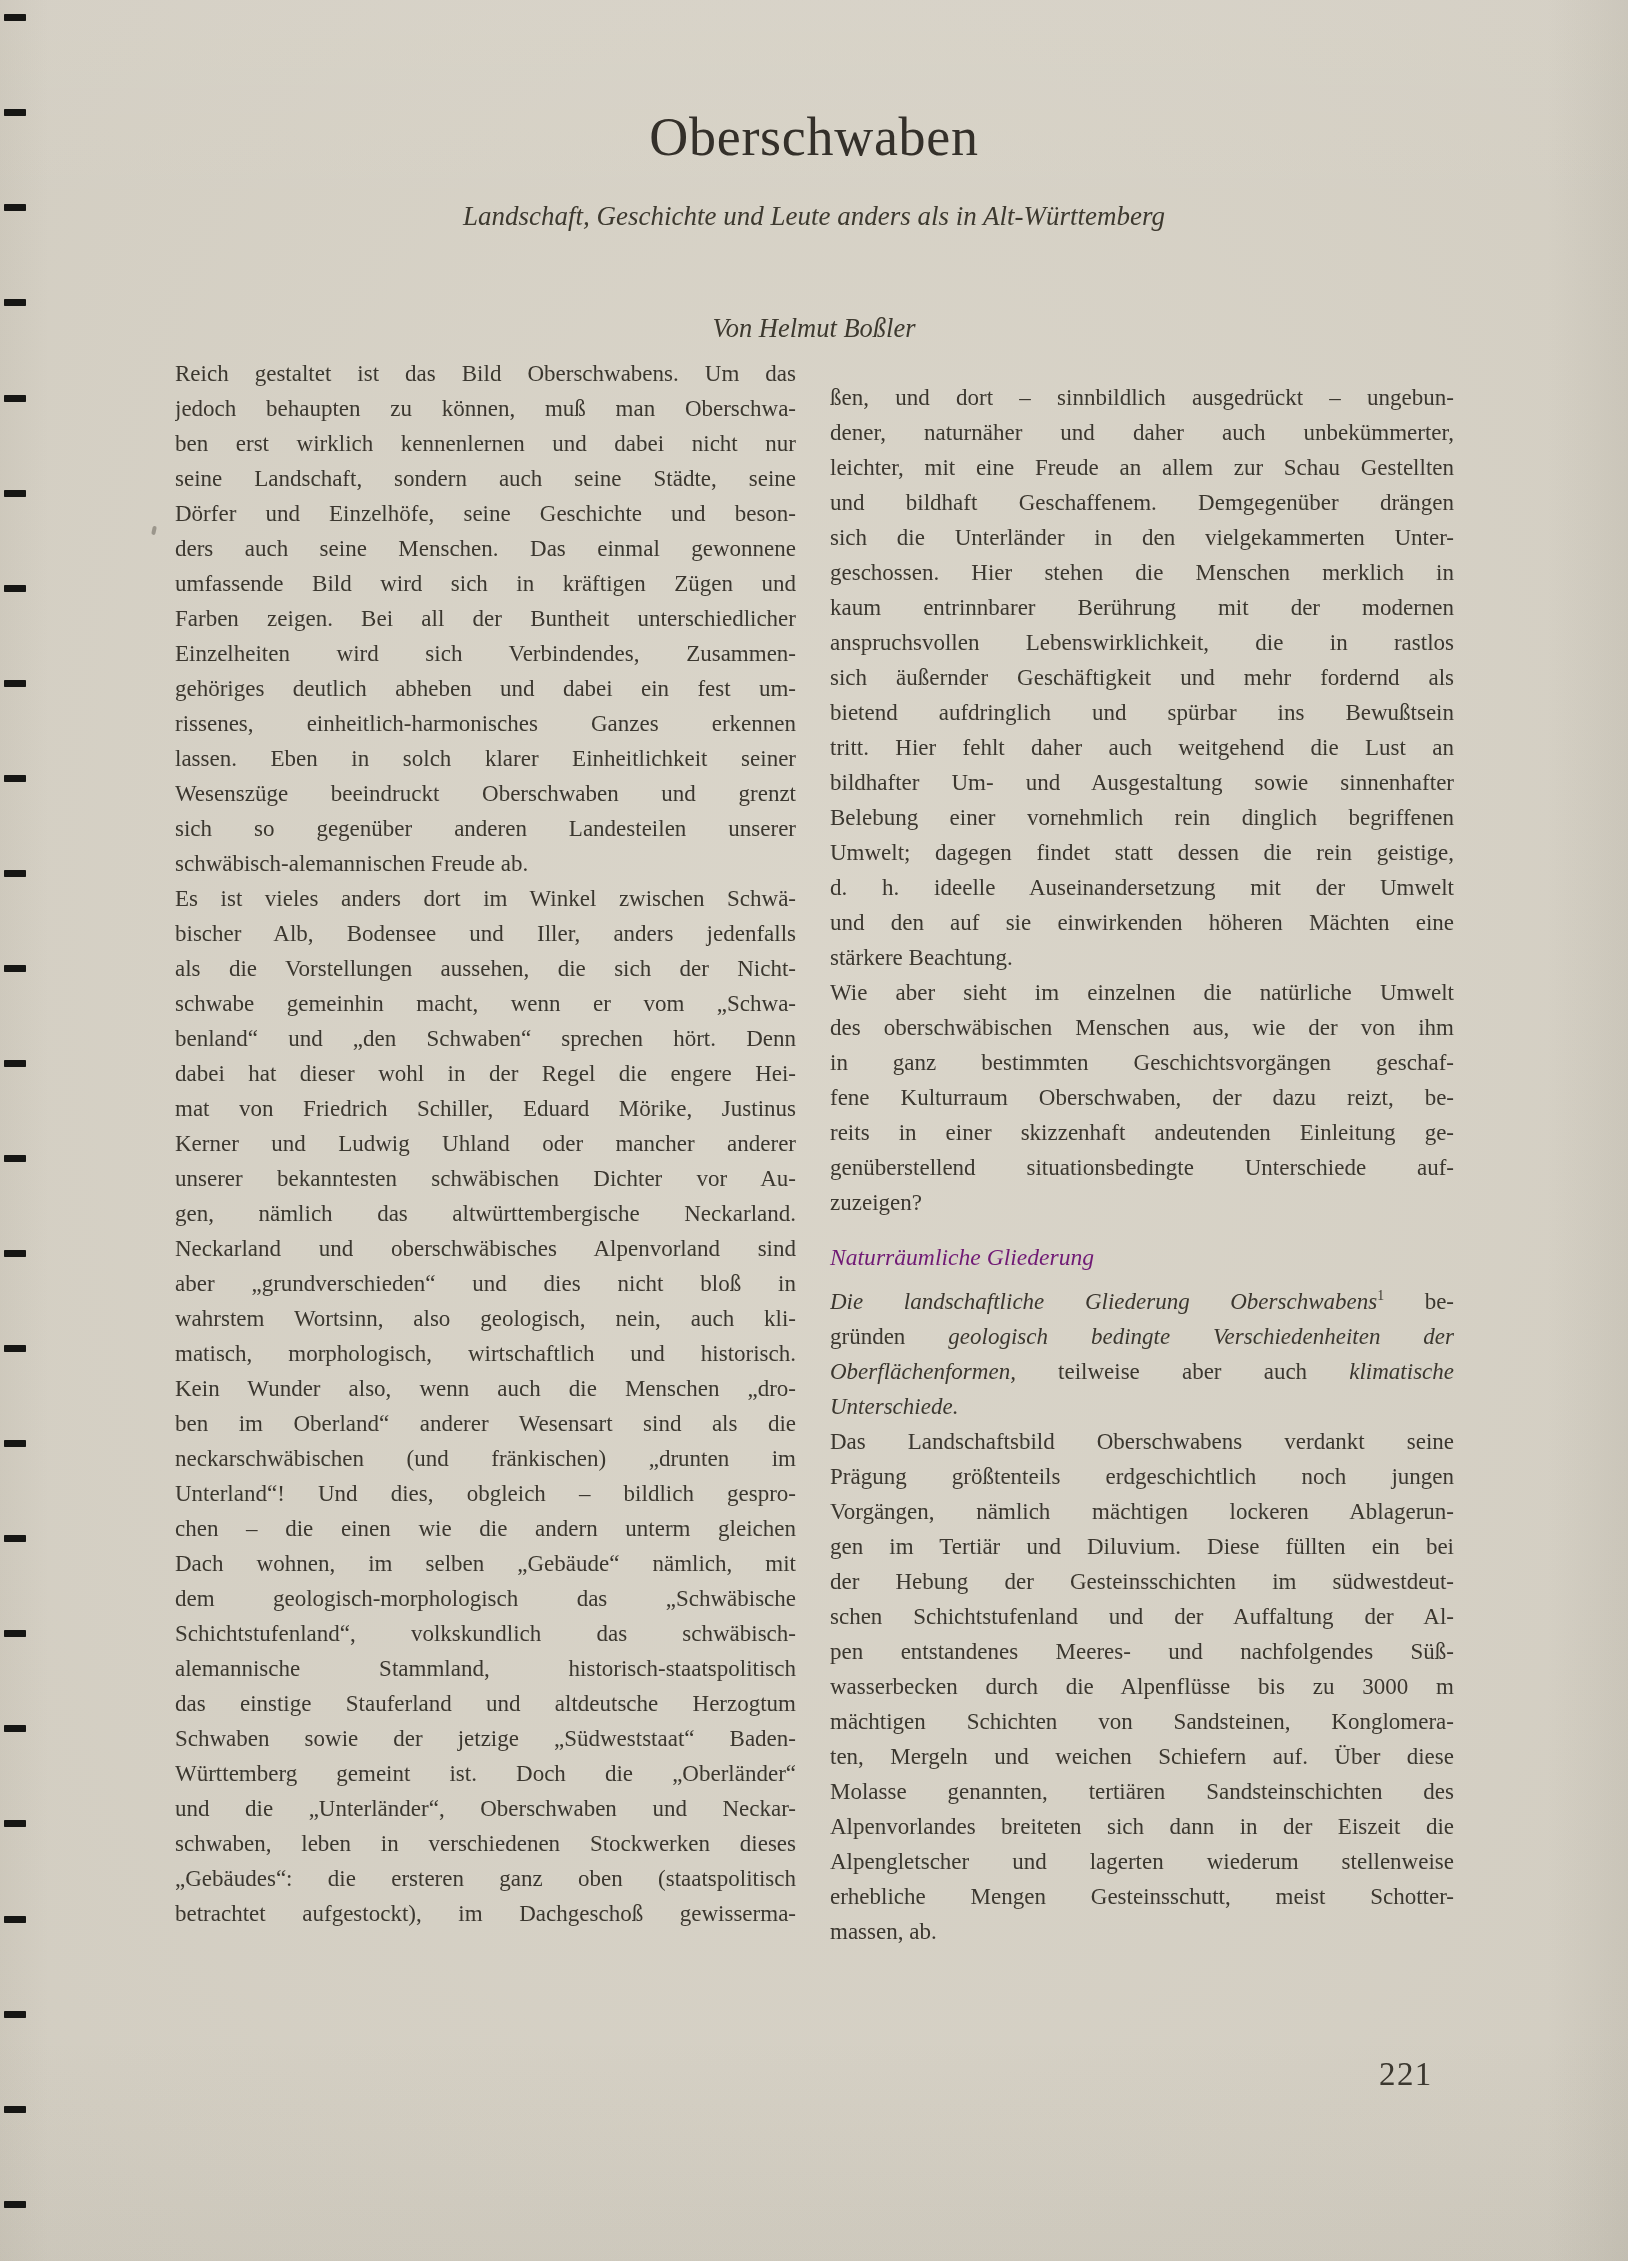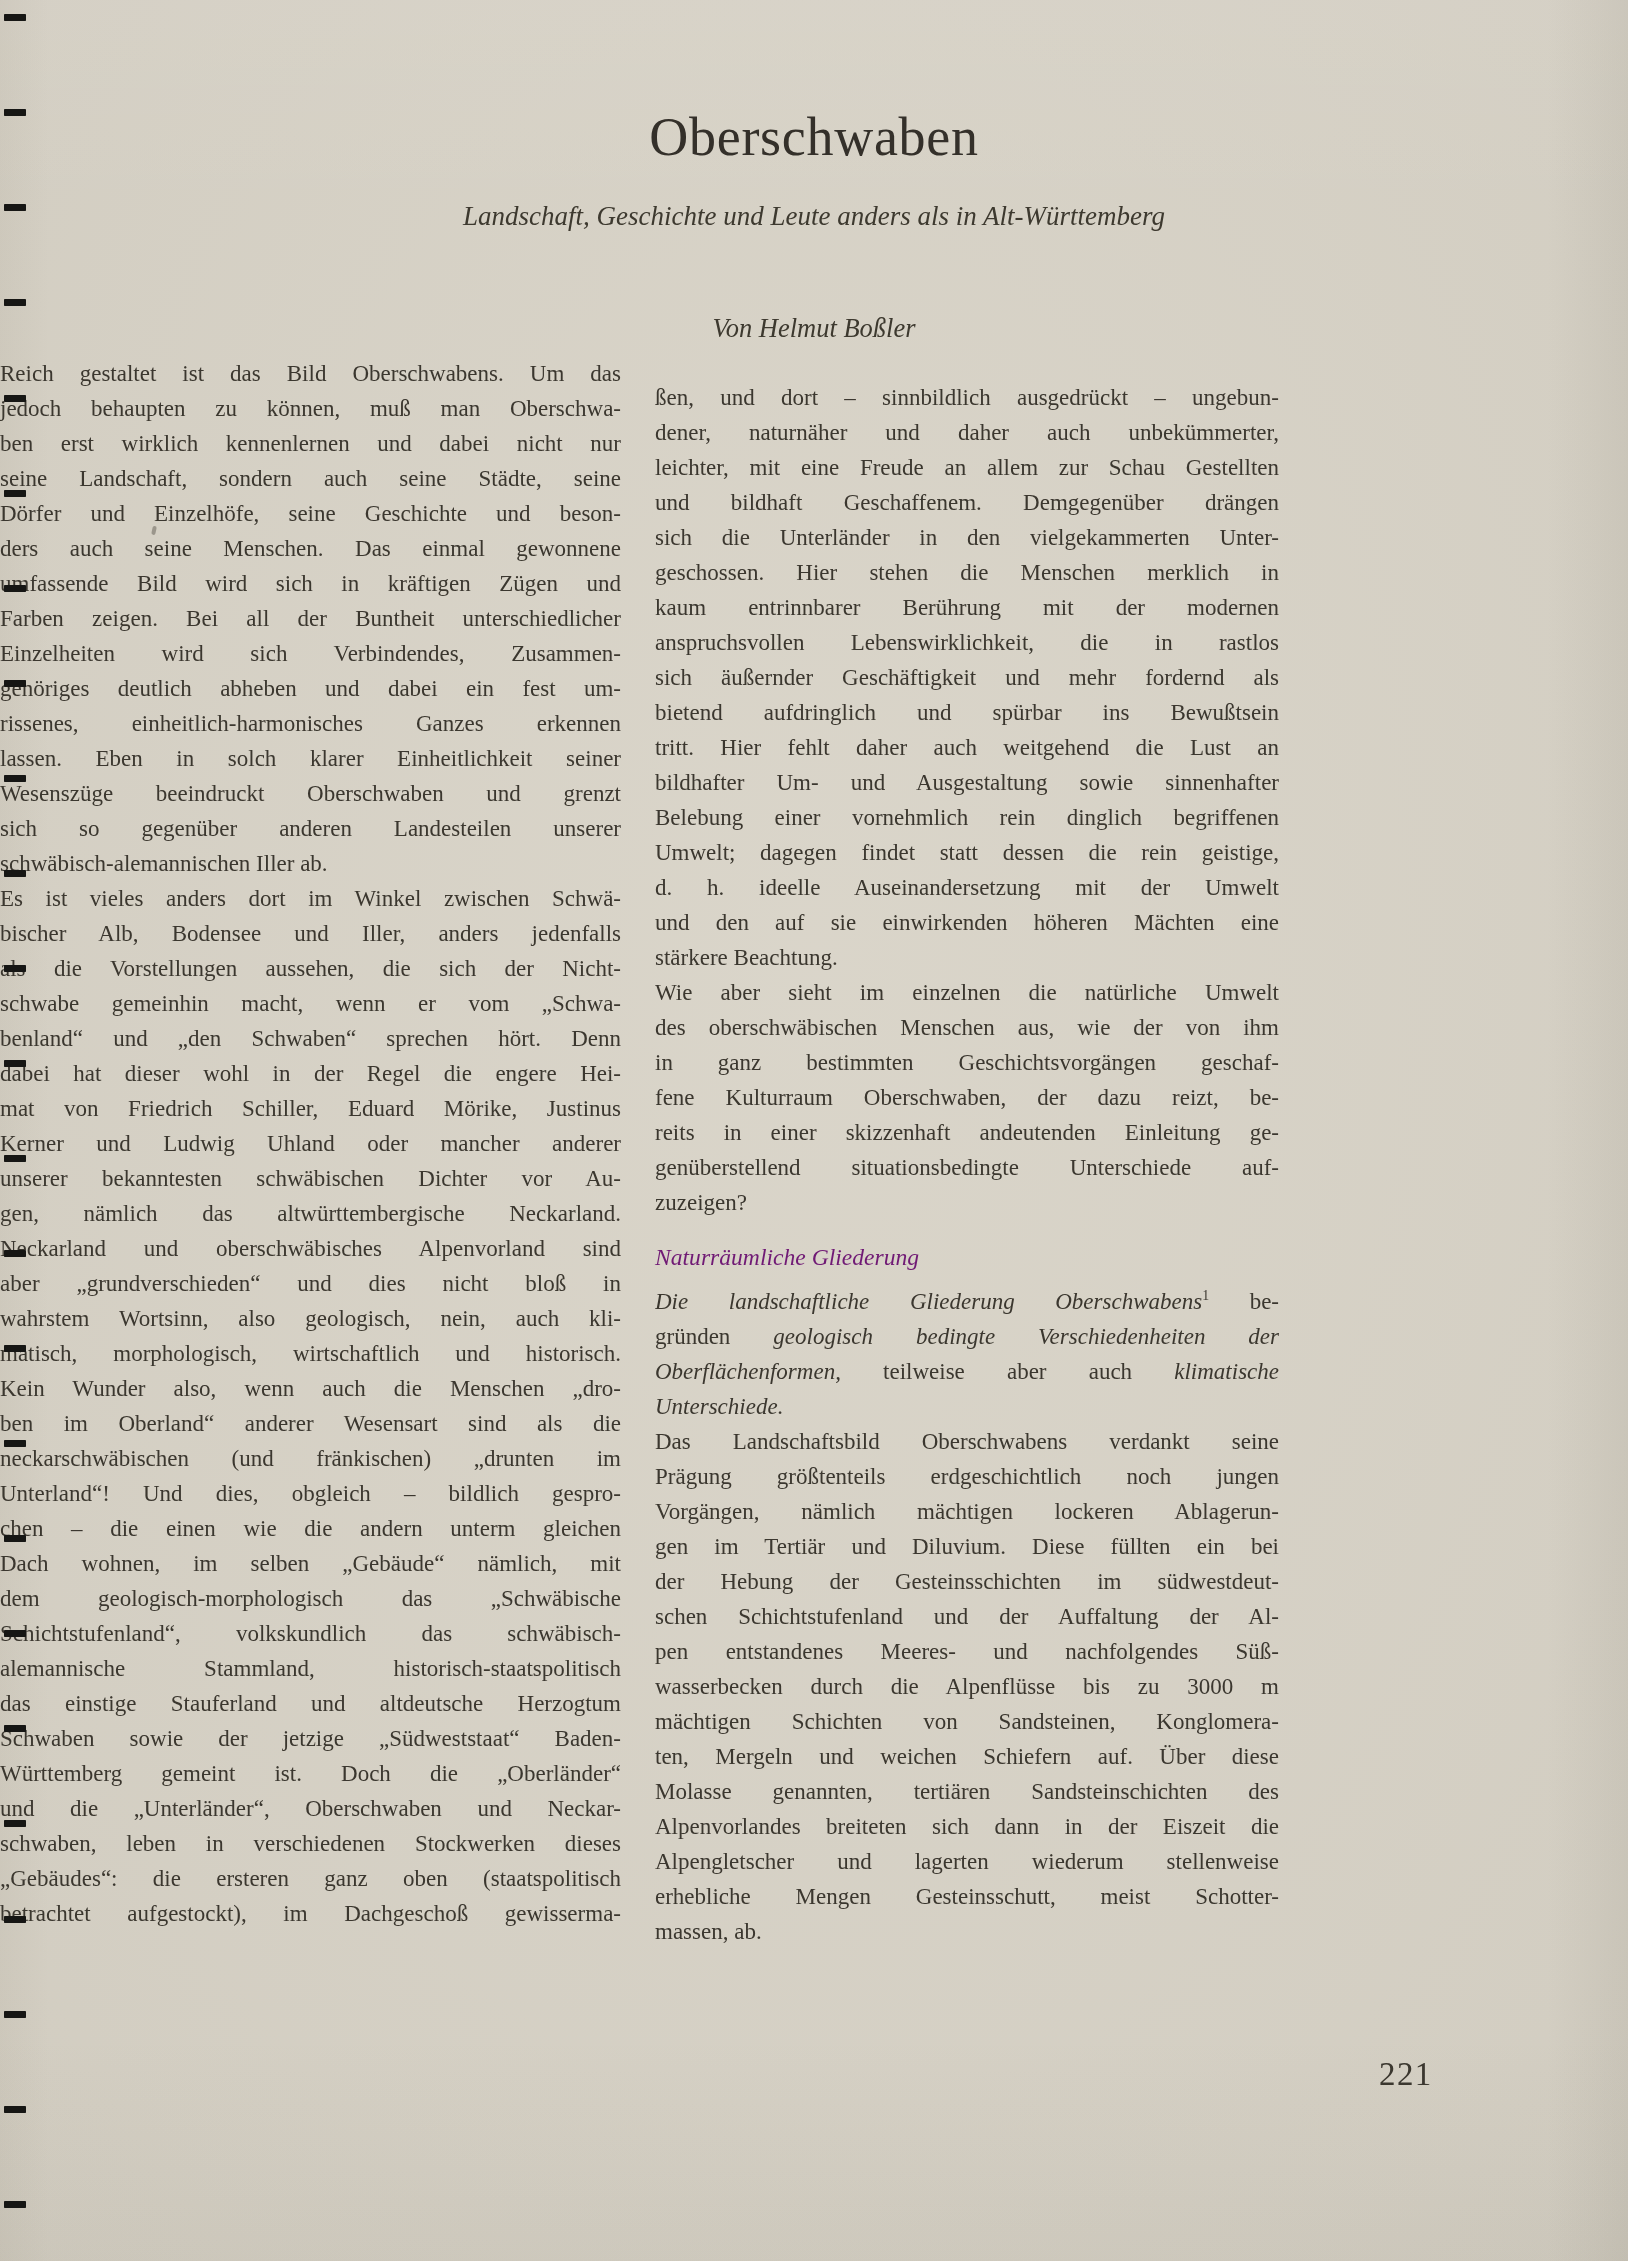--- a/index.html
+++ b/index.html
@@ -42,20 +42,21 @@
     font-style: italic;
     font-size: 26.5px;
     line-height: 1.2;
     color: #3d392f;
   }
 
   
   .columns {
     margin-top: 11.5px;
     display: flex;
+    padding-left: 175px;
     padding-right: 174px;
     gap: 34px;
   }
   .col { flex: none; }
   .col.left  { width: 621px; }
   .col.right { width: 624px; margin-top: 24px; }
 
   .line {
     font-size: 23px;
     line-height: 35px;
@@ -161,21 +162,21 @@
         <div class="line">Dörfer und Einzelhöfe, seine Geschichte und beson-</div>
         <div class="line">ders auch seine Menschen. Das einmal gewonnene</div>
         <div class="line">umfassende Bild wird sich in kräftigen Zügen und</div>
         <div class="line">Farben zeigen. Bei all der Buntheit unterschiedlicher</div>
         <div class="line">Einzelheiten wird sich Verbindendes, Zusammen-</div>
         <div class="line">gehöriges deutlich abheben und dabei ein fest um-</div>
         <div class="line">rissenes, einheitlich-harmonisches Ganzes erkennen</div>
         <div class="line">lassen. Eben in solch klarer Einheitlichkeit seiner</div>
         <div class="line">Wesenszüge beeindruckt Oberschwaben und grenzt</div>
         <div class="line">sich so gegenüber anderen Landesteilen unserer</div>
-        <div class="line end">schwäbisch-alemannischen Iller ab.</div>
+        <div class="line end">schwäbisch-alemannischen Freude ab.</div>
         <div class="line">Es ist vieles anders dort im Winkel zwischen Schwä-</div>
         <div class="line">bischer Alb, Bodensee und Iller, anders jedenfalls</div>
         <div class="line">als die Vorstellungen aussehen, die sich der Nicht-</div>
         <div class="line">schwabe gemeinhin macht, wenn er vom „Schwa-</div>
         <div class="line">benland“ und „den Schwaben“ sprechen hört. Denn</div>
         <div class="line">dabei hat dieser wohl in der Regel die engere Hei-</div>
         <div class="line">mat von Friedrich Schiller, Eduard Mörike, Justinus</div>
         <div class="line">Kerner und Ludwig Uhland oder mancher anderer</div>
         <div class="line">unserer bekanntesten schwäbischen Dichter vor Au-</div>
         <div class="line">gen, nämlich das altwürttembergische Neckarland.</div>

